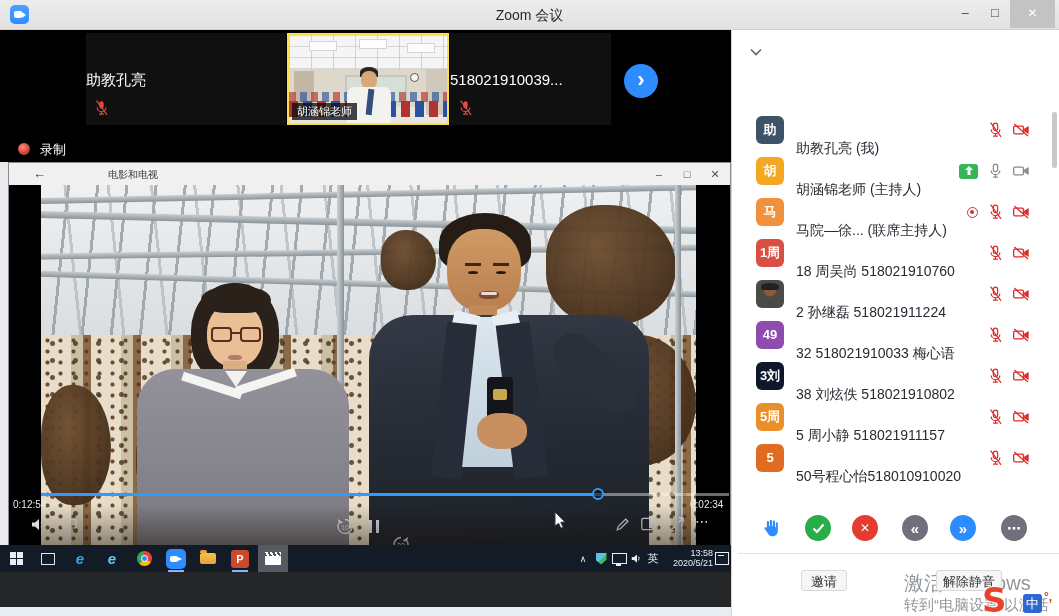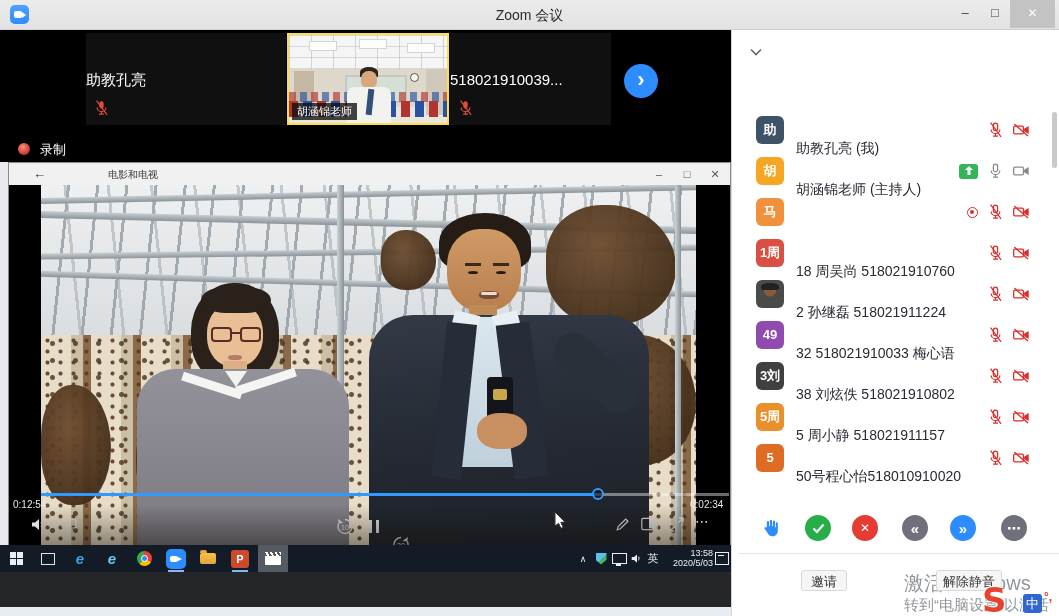--- a/index.html
+++ b/index.html
@@ -443,21 +443,21 @@
         </div>
       <div class="tray" style="right:86px;width:16px;">
         <svg width="12" height="11" viewBox="0 0 16 14">
             <path d="M1 5h3l4-3.5v11L4 9H1z" fill="#e8eef4"></path>
             <path d="M10 4.5a4 4 0 0 1 0 5" stroke="#e8eef4" fill="none" stroke-width="1.4"></path>
           </svg>
       </div>
       <div class="tray" style="right:70px;width:16px;font-size:11px;">英</div>
       <div class="clockblk">
         <div>13:58</div>
-        <div>2020/5/03</div>
+        <div>2020/5/21</div>
       </div>
       <div class="tray" style="right:0px;width:18px;">
           <div class="notif"></div>
         </div>
     </div>
     <div class="darkstrip"></div>
     <div class="lightstrip"></div>
   </div>
 
   <div class="panel">
@@ -512,20 +512,21 @@
               <g fill="none" stroke="#8a8a8a" stroke-width="2">
                 <rect x="1" y="4" width="15" height="12" rx="2"></rect>
                 <path d="M17 8l7-4v12l-7-4z" fill="#8a8a8a" stroke="none"></path>
               </g>
             </svg>
         </span>
       </div>
 
       <div class="prow">
         <span class="pav" style="background-color: rgb(242, 145, 61);">马</span>
+        <span class="pname">马院—徐... (联席主持人)</span>
         <span class="picons">
           <span class="recdot"></span>
           <svg width="15" height="16" viewBox="0 0 24 26">
               <g fill="none" stroke="#E02B2B" stroke-width="2">
                 <rect x="8.5" y="2" width="7" height="12" rx="3.5"></rect>
                 <path d="M5 12a7 7 0 0 0 14 0"></path>
                 <path d="M12 19v4M8 23h8"></path>
                 <path d="M4 1l17 23"></path>
               </g>
             </svg>
@@ -599,21 +600,21 @@
               <g fill="none" stroke="#E02B2B" stroke-width="2">
                 <rect x="1" y="4" width="15" height="12" rx="2"></rect>
                 <path d="M17 8l7-4v12l-7-4z" fill="#E02B2B" stroke="none"></path>
                 <path d="M2 1l21 18"></path>
               </g>
             </svg>
         </span>
       </div>
 
       <div class="prow">
-        <span class="pav" style="background-color: #404040;">3刘</span>
+        <span class="pav" style="background-color: #0f172a;">3刘</span>
         <span class="pname">38 刘炫佚 518021910802</span>
         <span class="picons">
           <svg width="15" height="16" viewBox="0 0 24 26">
               <g fill="none" stroke="#E02B2B" stroke-width="2">
                 <rect x="8.5" y="2" width="7" height="12" rx="3.5"></rect>
                 <path d="M5 12a7 7 0 0 0 14 0"></path>
                 <path d="M12 19v4M8 23h8"></path>
                 <path d="M4 1l17 23"></path>
               </g>
             </svg>

